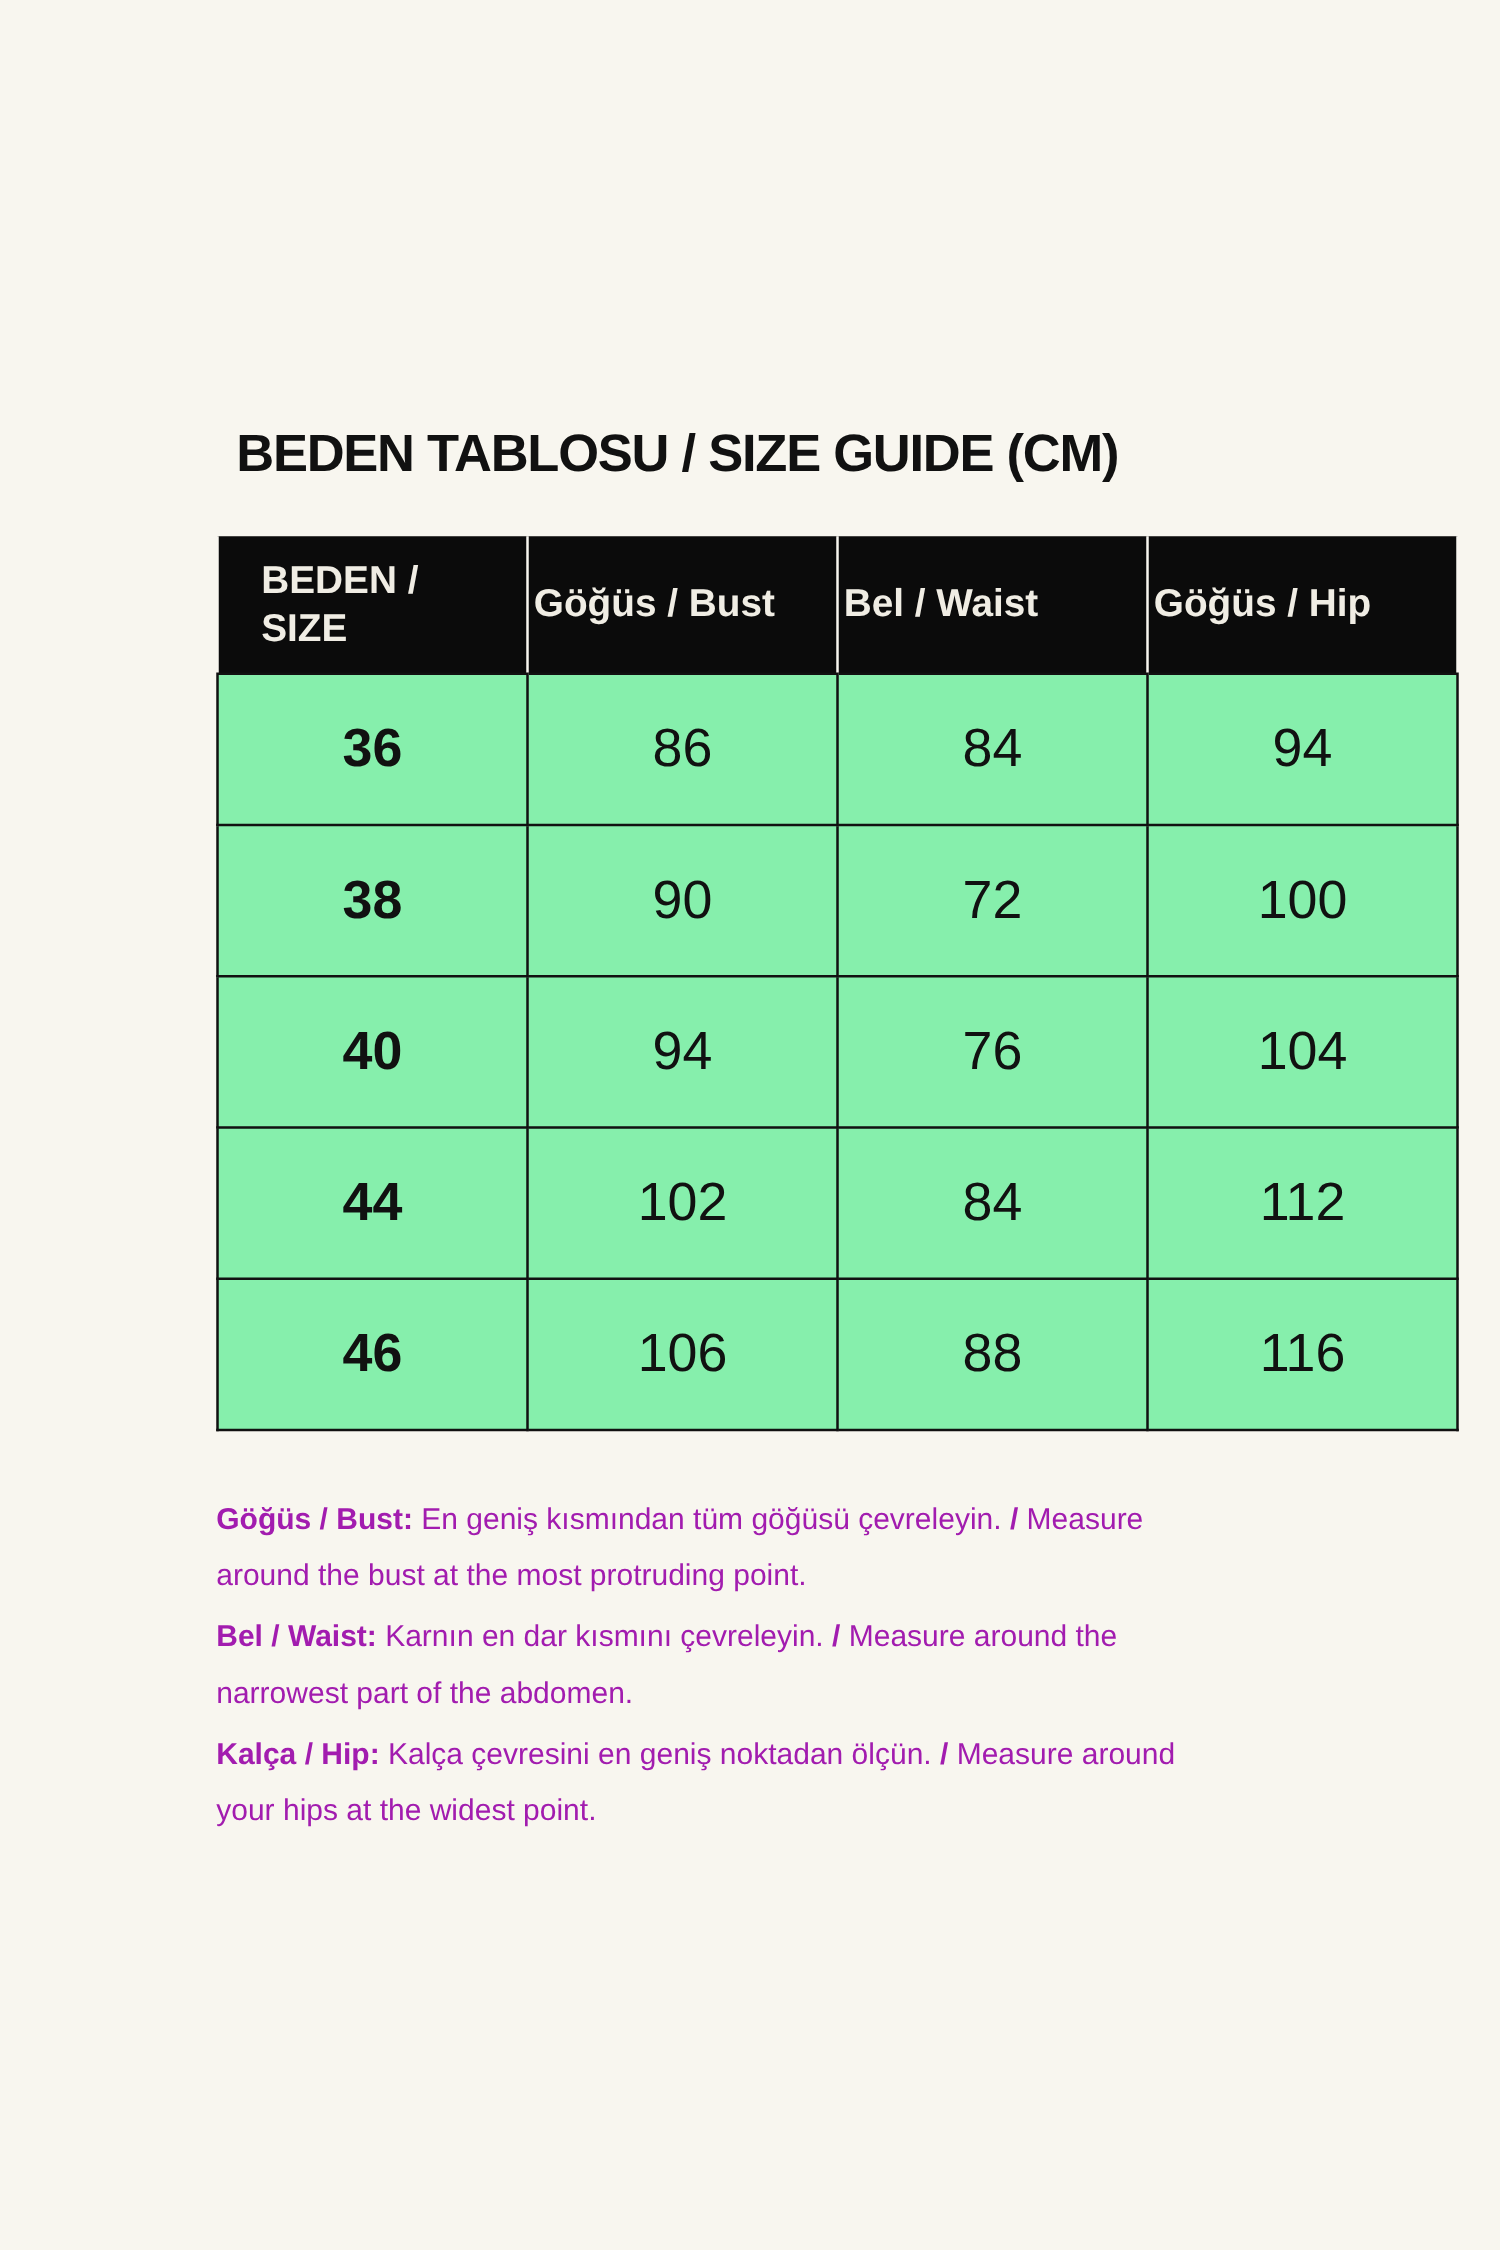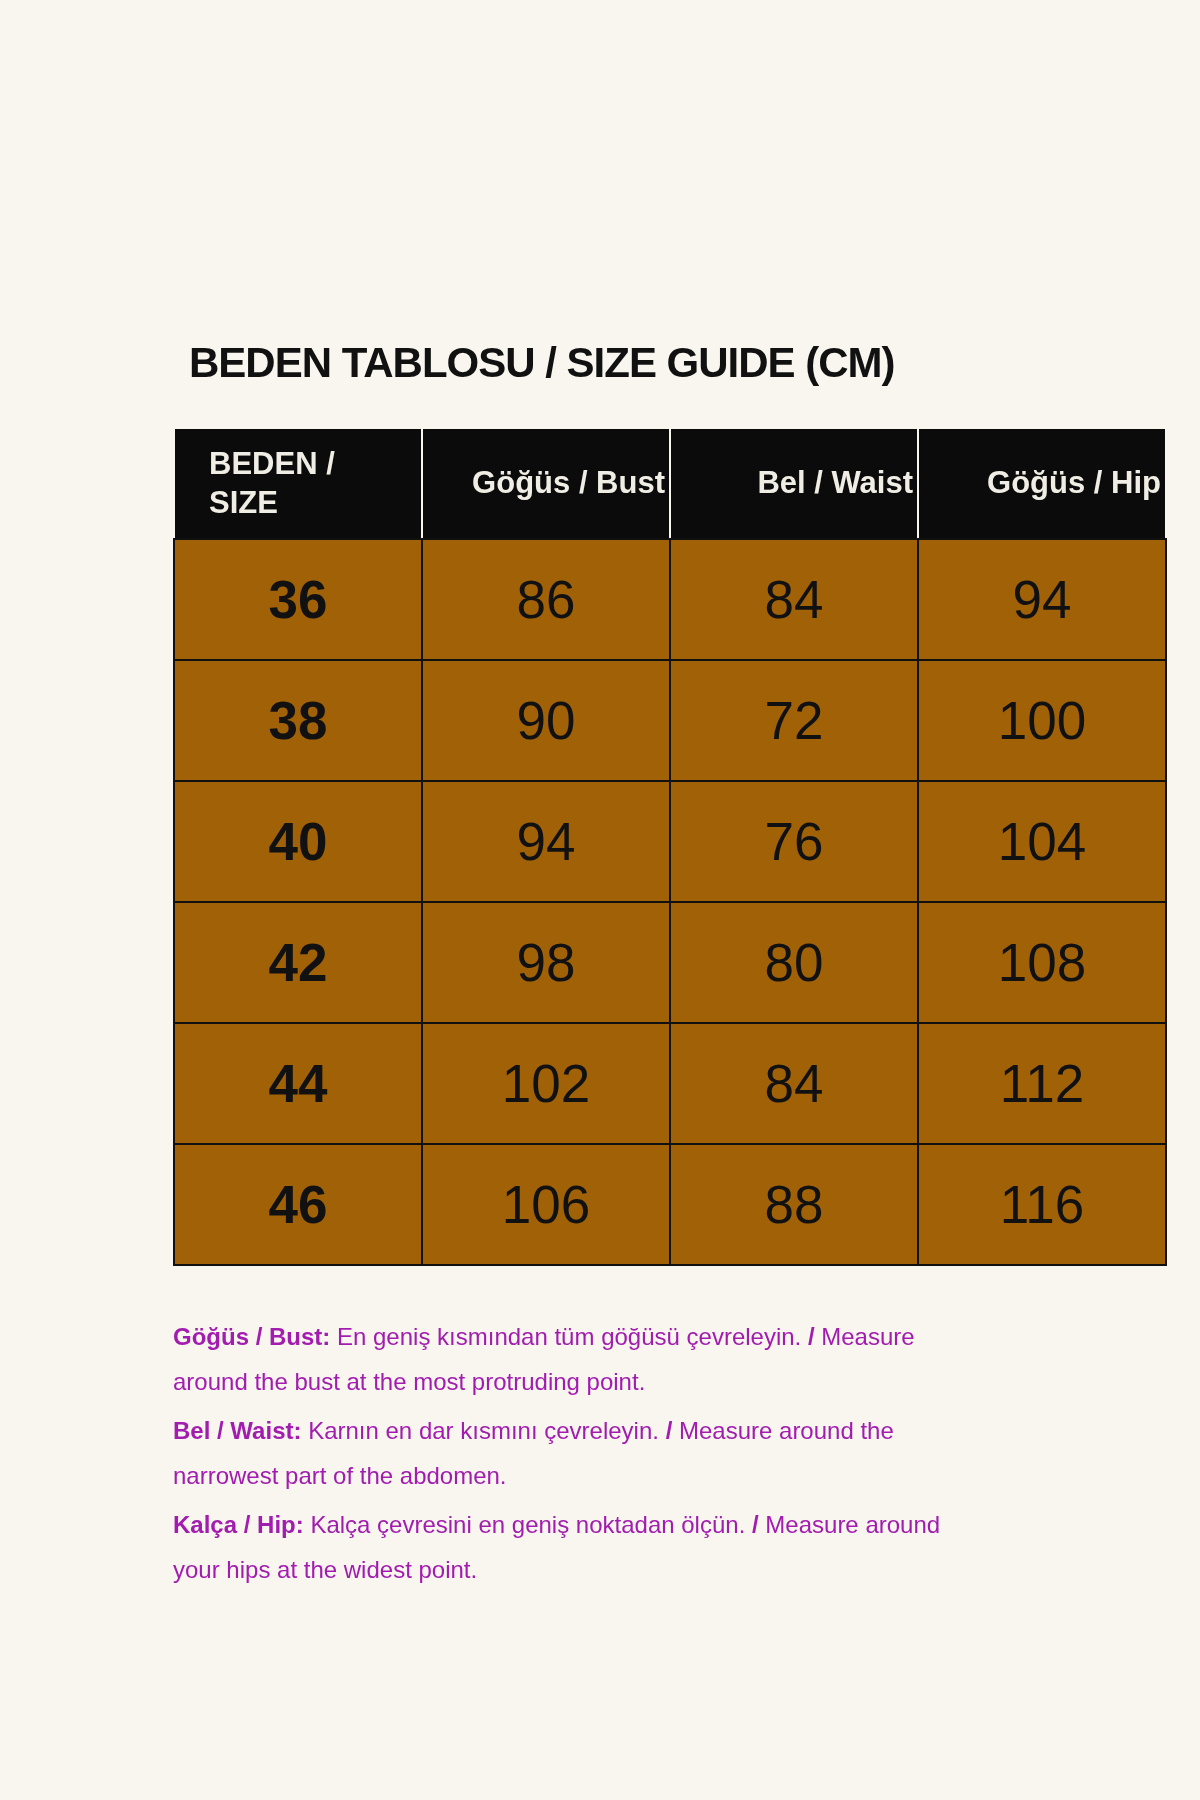--- a/index.html
+++ b/index.html
@@ -35,38 +35,38 @@
     background: #0b0b0b;
     color: #f0ede4;
     font-size: 31px;
     font-weight: bold;
     line-height: 1.25;
     height: 109px;
     border-left: 2px solid #f8f6ef;
     border-right: 2px solid #f8f6ef;
     border-top: 0;
     border-bottom: 2px solid #111111;
-    text-align: right;
+    text-align: left;
     vertical-align: middle;
     padding: 0 4px;
   }
   .size-table th.col-size {
     text-align: left;
     padding-left: 34px;
     padding-right: 30px;
   }
   .size-table td {
     border: 2px solid #111111;
     height: 117px;
     text-align: center;
     vertical-align: middle;
-    font-size: 53px;
+    font-size: 43px;
     font-weight: normal;
     color: #111111;
-    background: #a16207;
+    background: #86efac;
   }
   .size-table td.size-cell {
     font-weight: bold;
   }
   .notes {
     max-width: 800px;
   }
   .note {
     margin: 4px 0 0 0;
     font-size: 24px;
@@ -109,26 +109,20 @@
         <td>72</td>
         <td>100</td>
       </tr>
       <tr>
         <td class="size-cell">40</td>
         <td>94</td>
         <td>76</td>
         <td>104</td>
       </tr>
       <tr>
-        <td class="size-cell">42</td>
-        <td>98</td>
-        <td>80</td>
-        <td>108</td>
-      </tr>
-      <tr>
         <td class="size-cell">44</td>
         <td>102</td>
         <td>84</td>
         <td>112</td>
       </tr>
       <tr>
         <td class="size-cell">46</td>
         <td>106</td>
         <td>88</td>
         <td>116</td>

